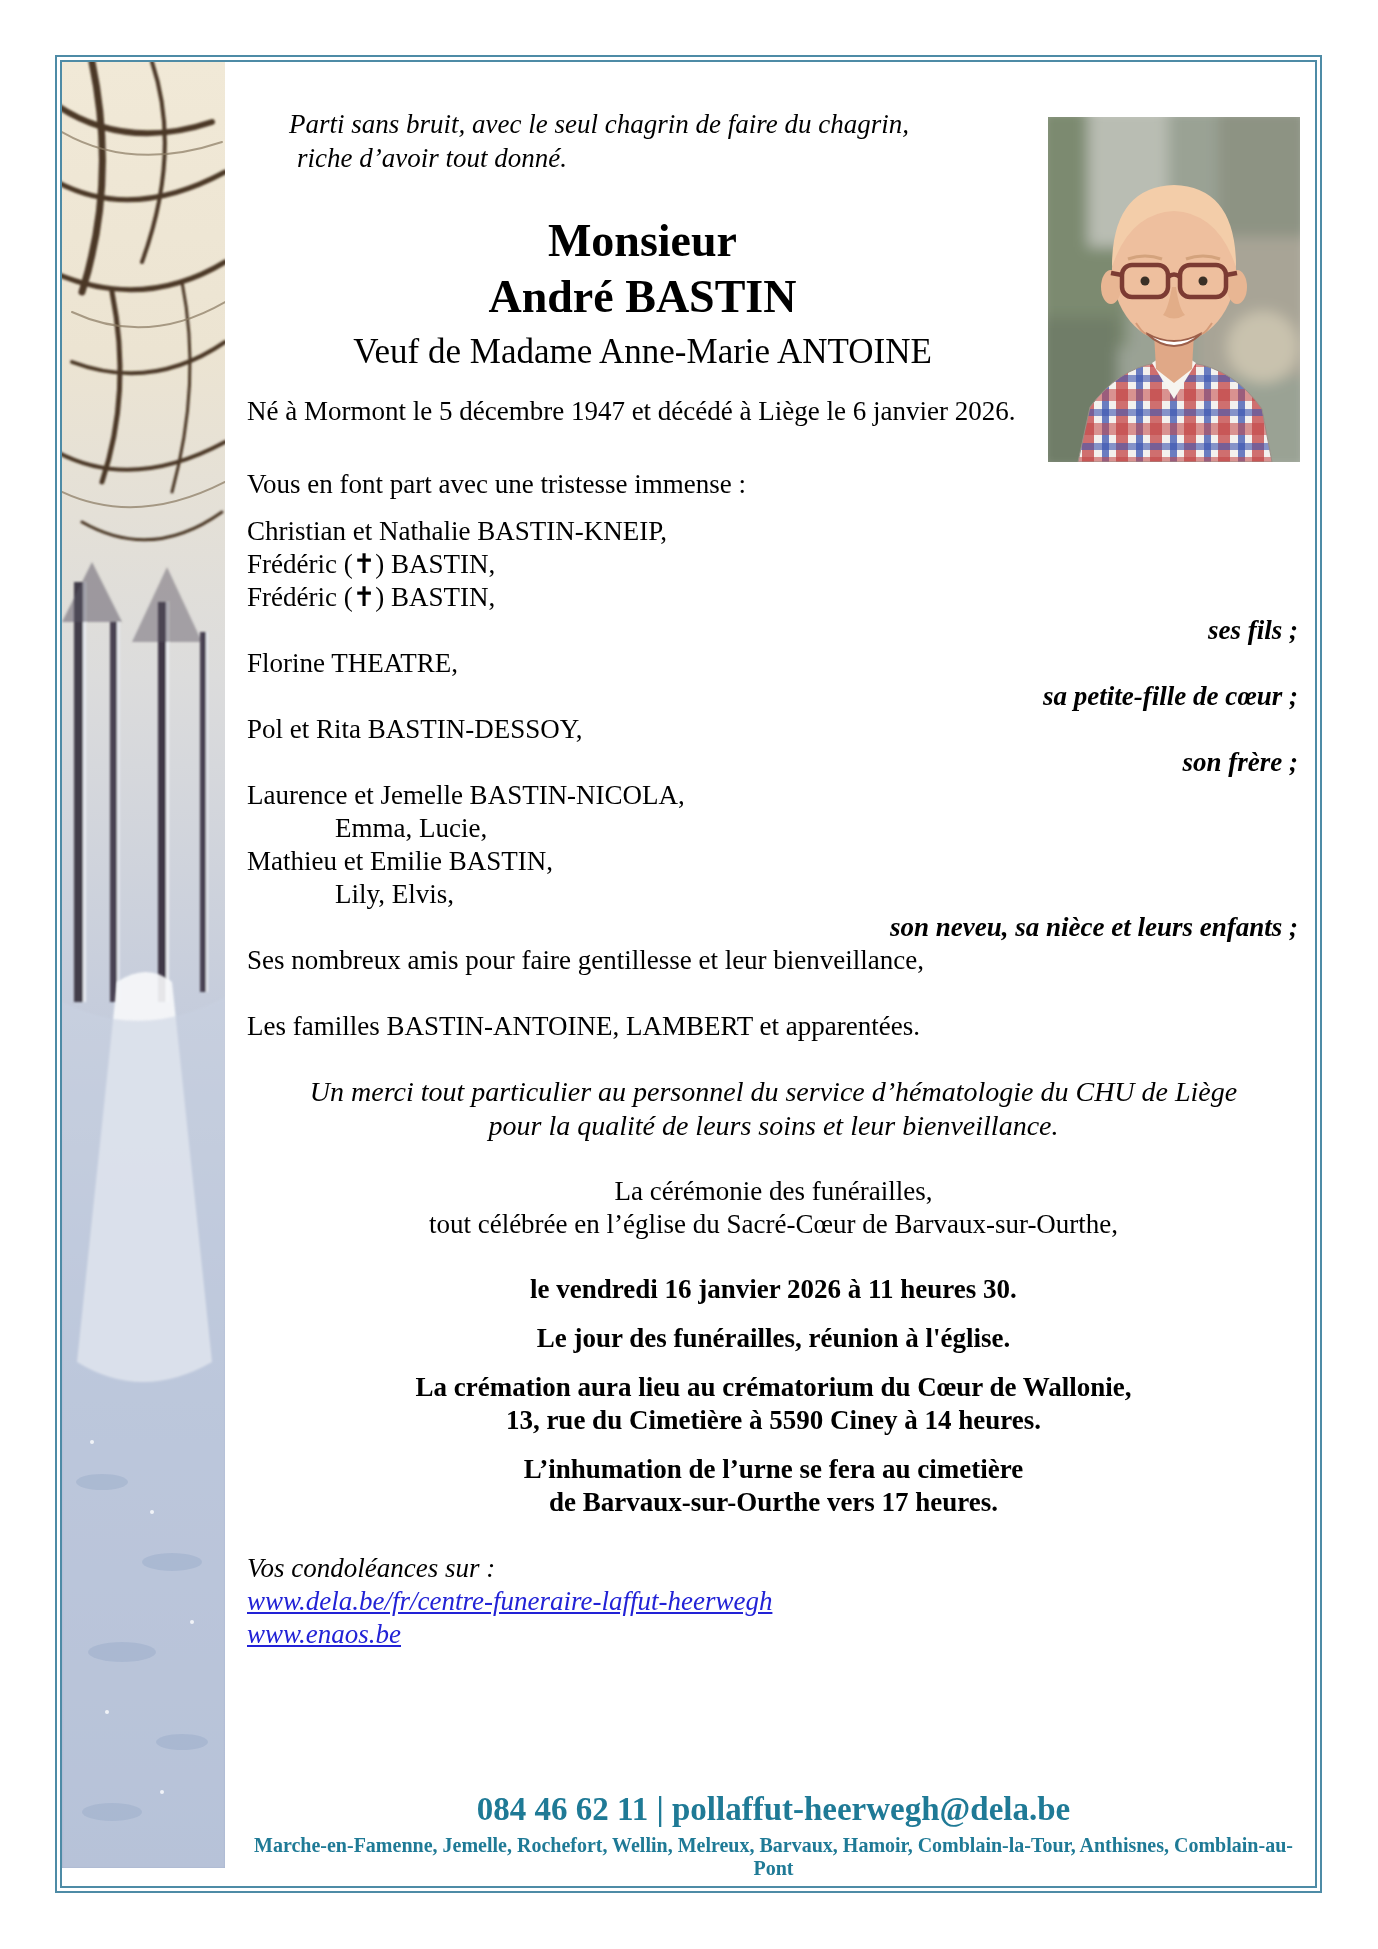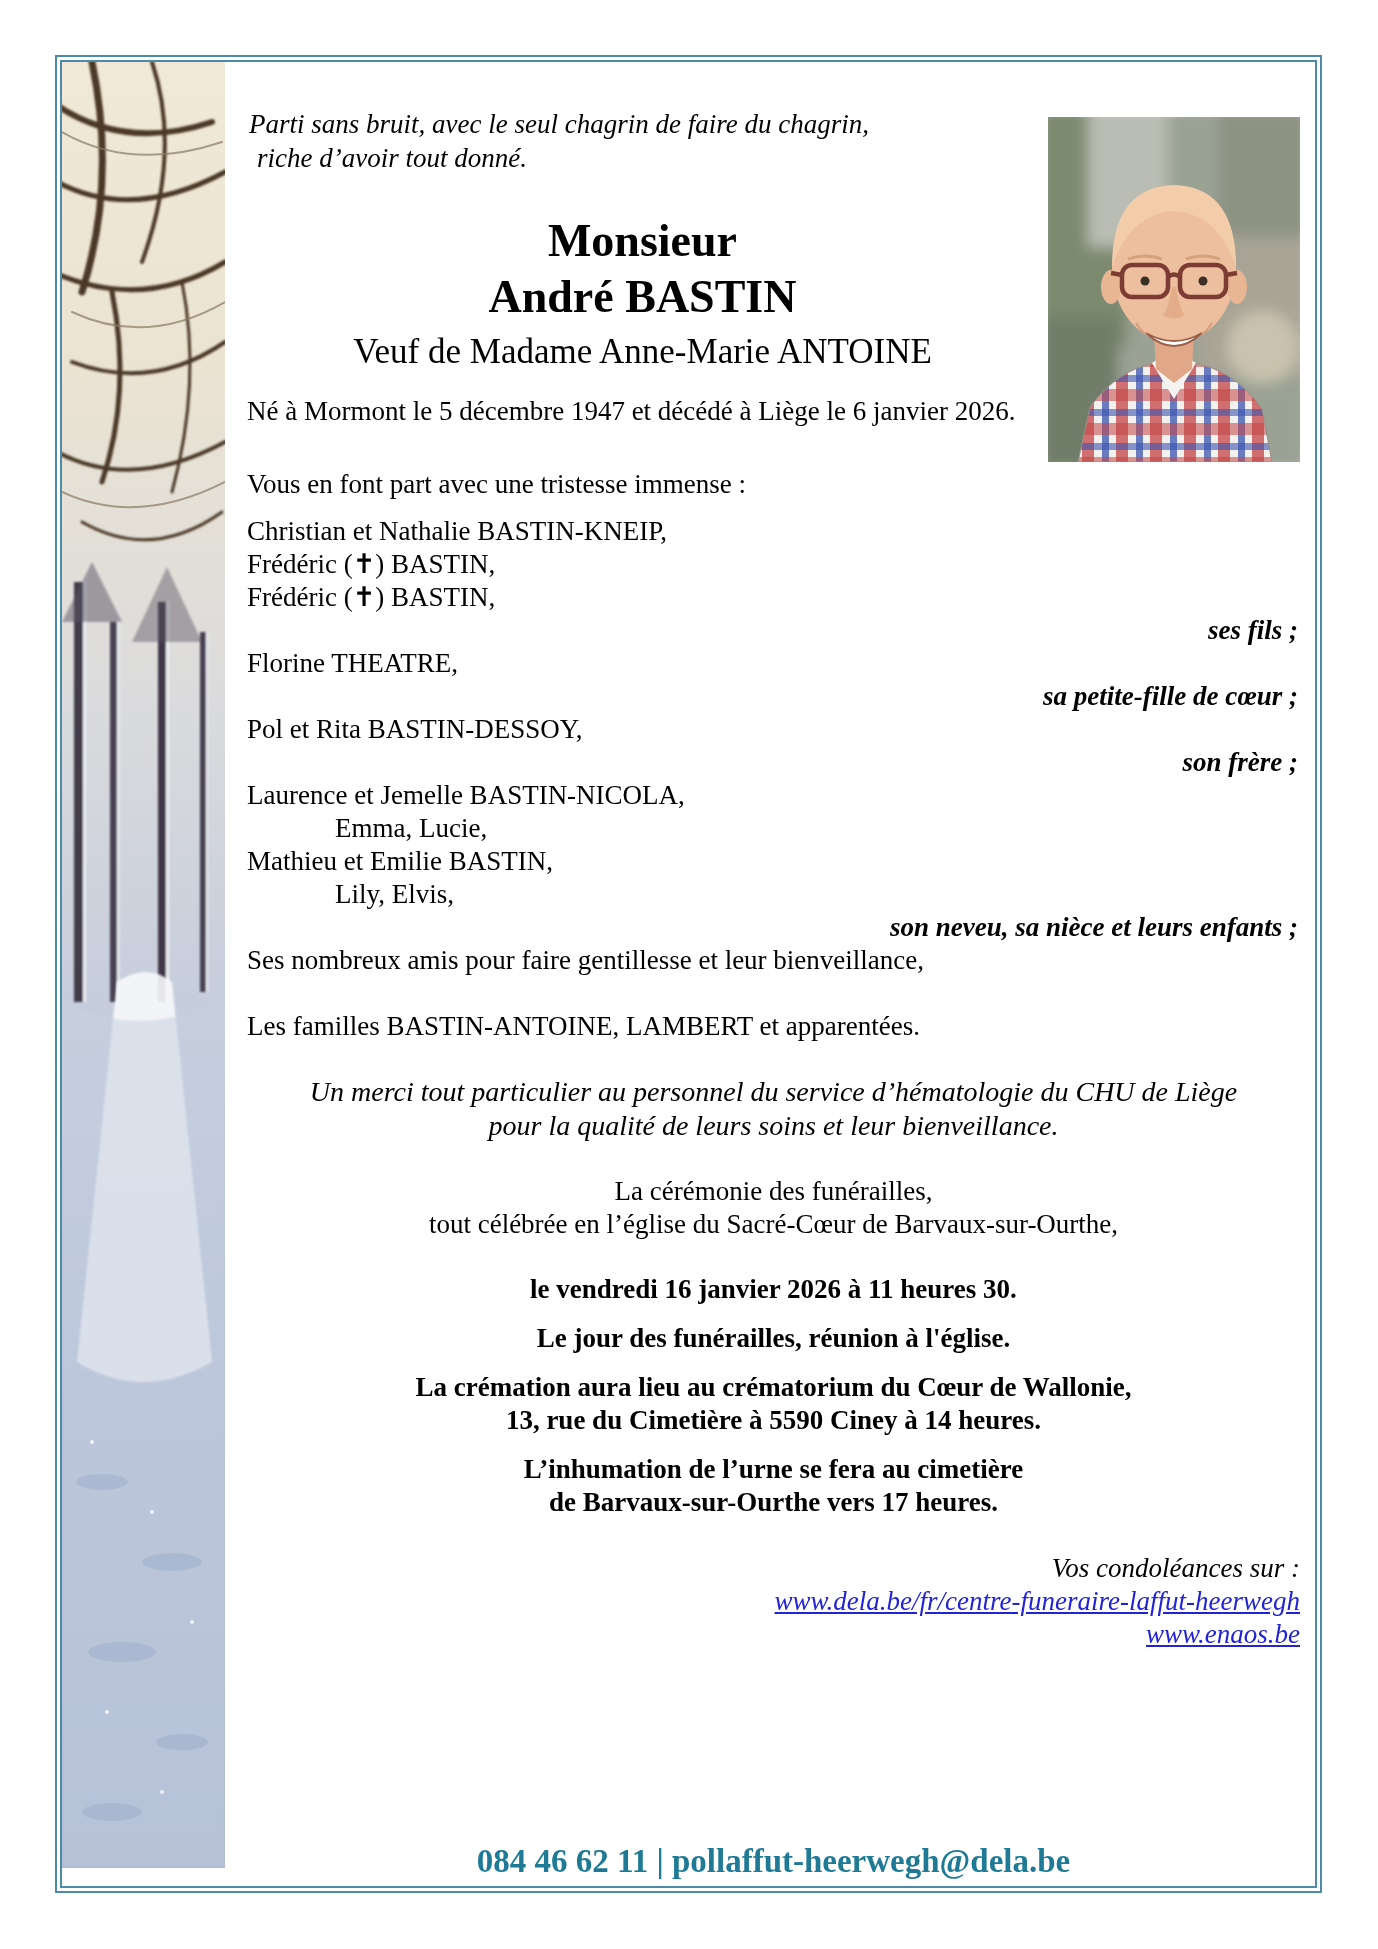--- a/index.html
+++ b/index.html
@@ -18,42 +18,42 @@
   .photo-strip{
     position:absolute;left:0;top:0;width:163px;height:1806px;overflow:hidden;
   }
   .photo-strip svg{display:block;width:100%;height:100%;}
   .content{
     position:absolute;left:185px;top:0;right:15px;
     font-size:27px;line-height:33px;
   }
   .title-row{display:flex;align-items:flex-start;margin-top:45px;}
   .title-left{flex:1;min-width:0;}
-  .epigraph{font-style:italic;font-size:27px;line-height:34px;padding-left:2px;}
+  .epigraph{font-style:italic;font-size:27px;line-height:34px;padding-left:2px;margin-left:40px;}
   .epigraph .l2{padding-left:8px;}
   .main-title{font-weight:bold;font-size:46px;line-height:56px;text-align:center;margin-top:38px;}
   .widower{font-size:35px;line-height:42px;text-align:center;margin-top:6px;}
   .birth-death{font-size:27px;margin-top:22px;}
   .portrait{
     width:252px;height:345px;margin-top:10px;margin-left:10px;flex:0 0 auto;
     overflow:hidden;
   }
   .portrait svg{display:block;width:100%;height:100%;}
   .announce{margin-top:6px;}
   .family{margin-top:14px;}
   .family-line{}
   .family-line.indent{padding-left:88px;}
   .relation{font-weight:bold;font-style:italic;text-align:right;padding-right:2px;}
   .friends-line{}
   .families-line{margin-top:33px;}
   .thanks{margin-top:32px;text-align:center;font-style:italic;font-size:28px;line-height:34px;}
   .cer{ text-align:center;margin-top:32px;}
   .cer2{text-align:center;margin-top:16px;font-weight:bold;}
   .bold{font-weight:bold;margin-top:32px;}
-  .condolences{margin-top:33px;text-align:right;font-style:italic;}
+  .condolences{margin-top:33px;text-align:left;font-style:italic;}
   .condolences a{color:#2222d6;text-decoration:underline;cursor:pointer;}
   .footer{
     position:absolute;left:185px;right:15px;bottom:6px;text-align:center;color:#1f7a96;
   }
   .footer-line1{display:flex;justify-content:center;align-items:baseline;gap:26px;}
   .footer-brand{font-size:36px;font-weight:bold;letter-spacing:0.5px;}
   .footer-contact{font-size:33px;font-weight:bold;text-align:right;}
   .footer-locations{font-size:20px;font-weight:bold;margin-top:6px;}
 </style>
 </head>
@@ -254,16 +254,17 @@
         <div><a>www.dela.be/fr/centre-funeraire-laffut-heerwegh</a></div>
         <div><a>www.enaos.be</a></div>
       </div>
 
     </div>
 
     <div class="footer">
       <div class="footer-line1">
         <span class="footer-contact">084 46 62 11 | pollaffut-heerwegh@dela.be</span>
       </div>
+      <div class="footer-locations">Marche-en-Famenne, Jemelle, Rochefort, Wellin, Melreux, Barvaux, Hamoir, Comblain-la-Tour, Anthisnes, Comblain-au-Pont</div>
     </div>
 
   </div>
 </div>
 
 </body></html>

